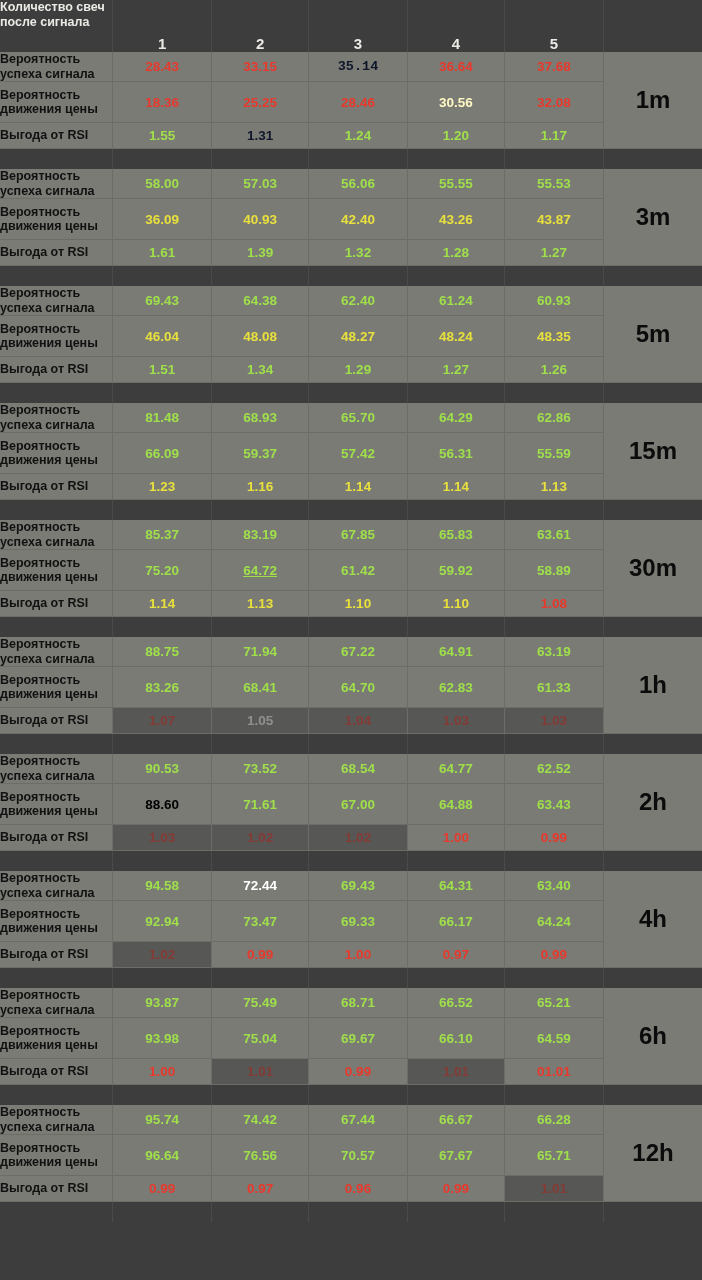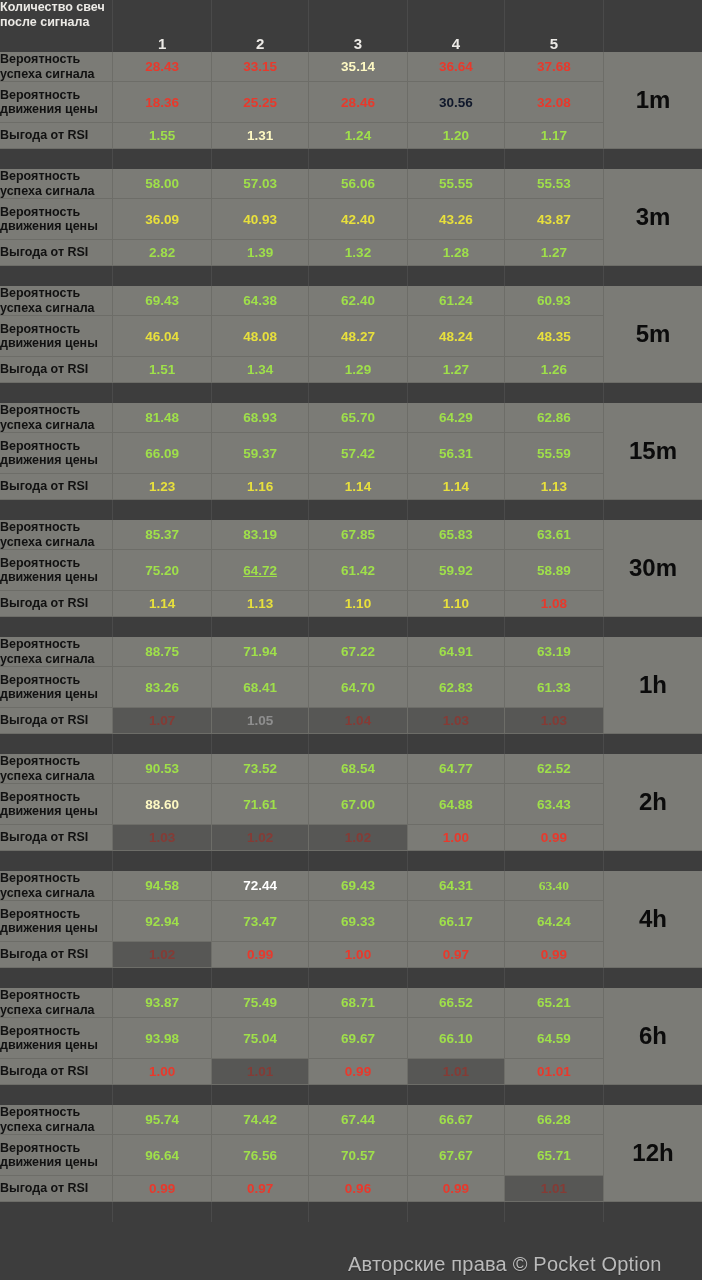--- a/index.html
+++ b/index.html
@@ -102,37 +102,37 @@
           <td class="hdr-num">2</td>
           <td class="hdr-num">3</td>
           <td class="hdr-num">4</td>
           <td class="hdr-num">5</td>
           <td class="hdr-blank"></td>
         </tr>
         <tr class="r1">
           <td class="lbl">Вероятность успеха сигнала</td>
           <td class="val" style="color: rgb(232, 57, 44);">28.43</td>
           <td class="val" style="color: rgb(232, 57, 44);">33.15</td>
-          <td class="val" style="color: #fef9c3;">35.14</td>
+          <td class="val" style="color: #0f172a; font-family: Liberation Mono, monospace;">35.14</td>
           <td class="val" style="color: rgb(232, 57, 44);">36.64</td>
           <td class="val" style="color: rgb(232, 57, 44);">37.68</td>
           <td class="tf" rowspan="3">1m</td>
         </tr>
         <tr class="r2">
           <td class="lbl">Вероятность движения цены</td>
           <td class="val" style="color: rgb(232, 57, 44);">18.36</td>
           <td class="val" style="color: rgb(232, 57, 44);">25.25</td>
           <td class="val" style="color: rgb(232, 57, 44);">28.46</td>
-          <td class="val" style="color: #0f172a;">30.56</td>
+          <td class="val" style="color: #fef9c3;">30.56</td>
           <td class="val" style="color: rgb(232, 57, 44);">32.08</td>
         </tr>
         <tr class="r3">
           <td class="lbl">Выгода от RSI</td>
           <td class="val" style="color: rgb(159, 224, 74);">1.55</td>
-          <td class="val" style="color: #fef9c3;">1.31</td>
+          <td class="val" style="color: #0f172a;">1.31</td>
           <td class="val" style="color: rgb(159, 224, 74);">1.24</td>
           <td class="val" style="color: rgb(159, 224, 74);">1.20</td>
           <td class="val" style="color: rgb(159, 224, 74);">1.17</td>
         </tr>
         <tr class="sep">
           <td class="s-l"></td>
           <td class="s-c"></td>
           <td class="s-c"></td>
           <td class="s-c"></td>
           <td class="s-c"></td>
@@ -151,21 +151,21 @@
         <tr class="r2">
           <td class="lbl">Вероятность движения цены</td>
           <td class="val" style="color: rgb(232, 224, 60);">36.09</td>
           <td class="val" style="color: rgb(232, 224, 60);">40.93</td>
           <td class="val" style="color: rgb(232, 224, 60);">42.40</td>
           <td class="val" style="color: rgb(232, 224, 60);">43.26</td>
           <td class="val" style="color: rgb(232, 224, 60);">43.87</td>
         </tr>
         <tr class="r3">
           <td class="lbl">Выгода от RSI</td>
-          <td class="val" style="color: rgb(159, 224, 74);">2.82</td>
+          <td class="val" style="color: rgb(159, 224, 74);">1.61</td>
           <td class="val" style="color: rgb(159, 224, 74);">1.39</td>
           <td class="val" style="color: rgb(159, 224, 74);">1.32</td>
           <td class="val" style="color: rgb(159, 224, 74);">1.28</td>
           <td class="val" style="color: rgb(159, 224, 74);">1.27</td>
         </tr>
         <tr class="sep">
           <td class="s-l"></td>
           <td class="s-c"></td>
           <td class="s-c"></td>
           <td class="s-c"></td>
@@ -313,21 +313,21 @@
           <td class="lbl">Вероятность успеха сигнала</td>
           <td class="val" style="color: rgb(159, 224, 74);">90.53</td>
           <td class="val" style="color: rgb(159, 224, 74);">73.52</td>
           <td class="val" style="color: rgb(159, 224, 74);">68.54</td>
           <td class="val" style="color: rgb(159, 224, 74);">64.77</td>
           <td class="val" style="color: rgb(159, 224, 74);">62.52</td>
           <td class="tf" rowspan="3">2h</td>
         </tr>
         <tr class="r2">
           <td class="lbl">Вероятность движения цены</td>
-          <td class="val" style="color: #fef9c3;">88.60</td>
+          <td class="val" style="color: #000000;">88.60</td>
           <td class="val" style="color: rgb(159, 224, 74);">71.61</td>
           <td class="val" style="color: rgb(159, 224, 74);">67.00</td>
           <td class="val" style="color: rgb(159, 224, 74);">64.88</td>
           <td class="val" style="color: rgb(159, 224, 74);">63.43</td>
         </tr>
         <tr class="r3">
           <td class="lbl">Выгода от RSI</td>
           <td class="val fade" style="color: rgb(232, 57, 44);">1.03</td>
           <td class="val fade" style="color: rgb(232, 57, 44);">1.02</td>
           <td class="val fade" style="color: rgb(232, 57, 44);">1.02</td>
@@ -342,21 +342,21 @@
           <td class="s-c"></td>
           <td class="s-c"></td>
           <td></td>
         </tr>
         <tr class="r1">
           <td class="lbl">Вероятность успеха сигнала</td>
           <td class="val" style="color: rgb(159, 224, 74);">94.58</td>
           <td class="val" style="color: #ffffff;">72.44</td>
           <td class="val" style="color: rgb(159, 224, 74);">69.43</td>
           <td class="val" style="color: rgb(159, 224, 74);">64.31</td>
-          <td class="val" style="color: rgb(159, 224, 74); font-family: Liberation Serif, serif;">63.40</td>
+          <td class="val" style="color: rgb(159, 224, 74);">63.40</td>
           <td class="tf" rowspan="3">4h</td>
         </tr>
         <tr class="r2">
           <td class="lbl">Вероятность движения цены</td>
           <td class="val" style="color: rgb(159, 224, 74);">92.94</td>
           <td class="val" style="color: rgb(159, 224, 74);">73.47</td>
           <td class="val" style="color: rgb(159, 224, 74);">69.33</td>
           <td class="val" style="color: rgb(159, 224, 74);">66.17</td>
           <td class="val" style="color: rgb(159, 224, 74);">64.24</td>
         </tr>
@@ -441,14 +441,13 @@
           <td class="s-c"></td>
           <td class="s-c"></td>
           <td class="s-c"></td>
           <td class="s-c"></td>
           <td class="s-c"></td>
           <td></td>
         </tr>
       </tbody>
   </table>
 
-  <div id="watermark">Авторские права © Pocket Option</div>
 </div>
 
 </body></html>

